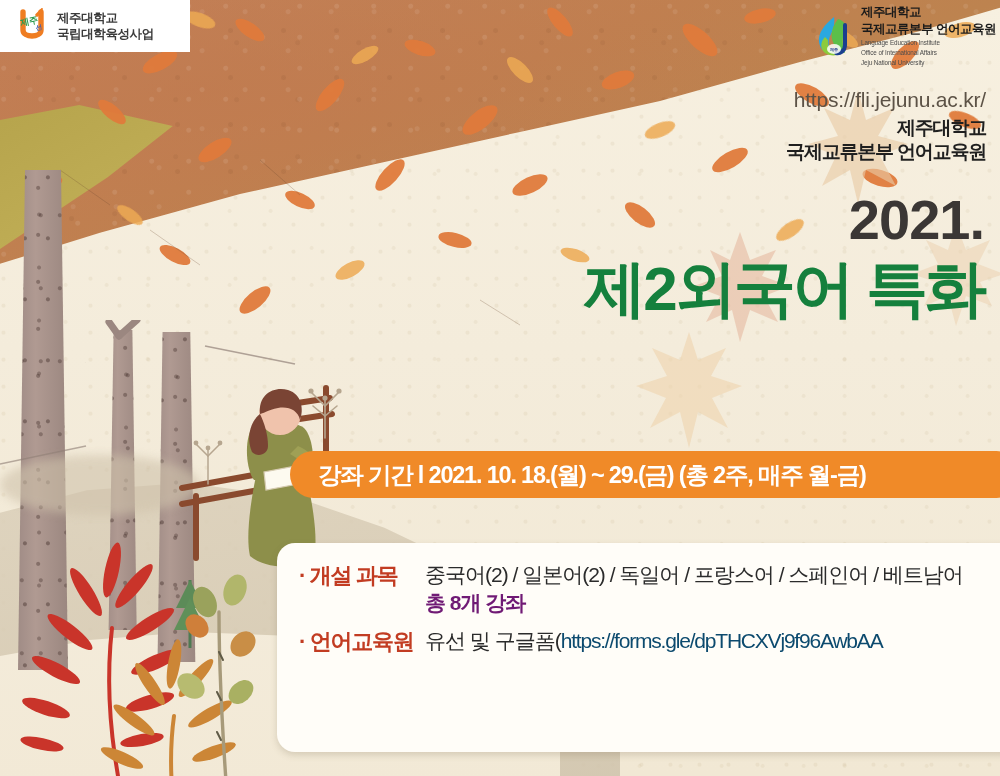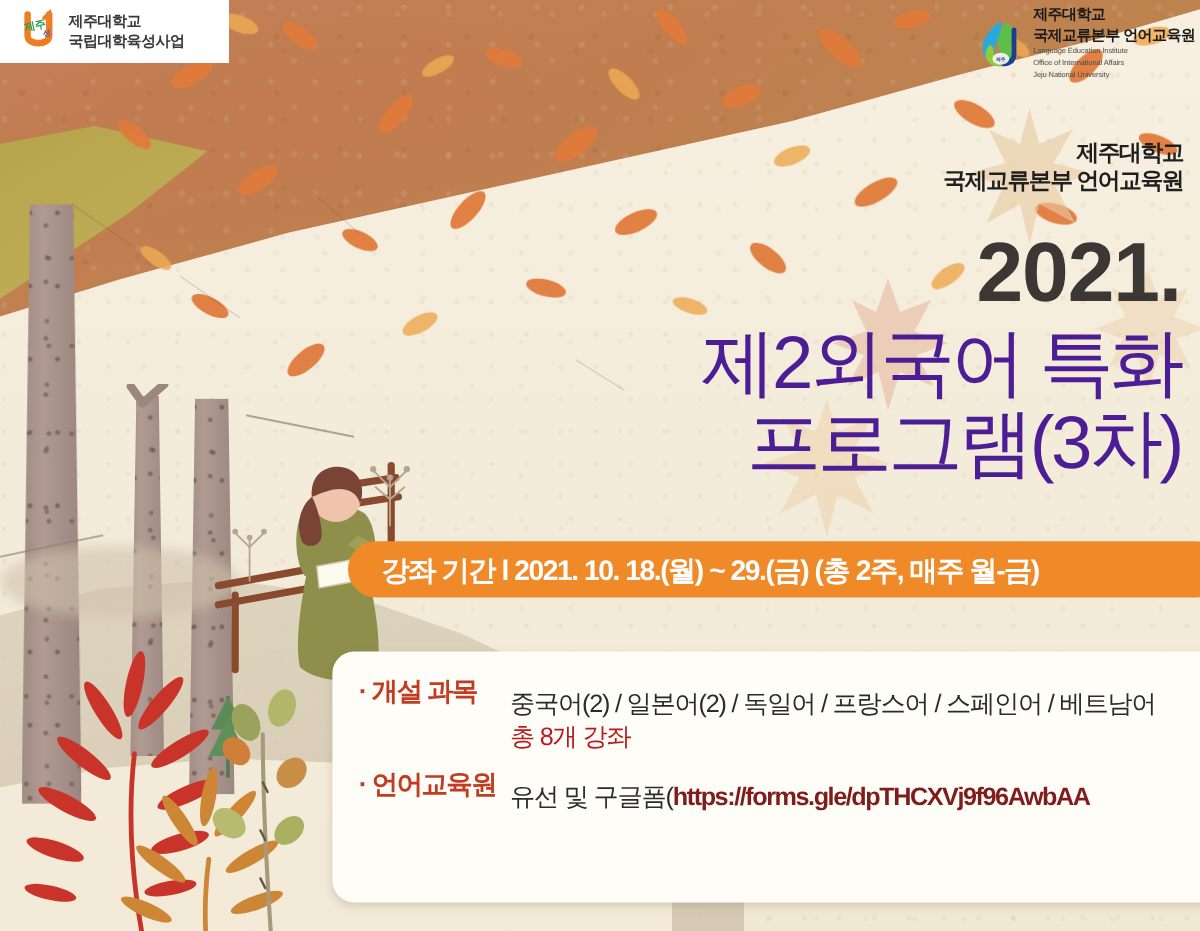--- a/index.html
+++ b/index.html
@@ -103,27 +103,27 @@
   }
   .inst-name{
     position:absolute;right:14px;top:116px;
     text-align:right;font-size:19px;font-weight:bold;color:#1f1f1f;
     line-height:1.28;letter-spacing:-1.2px;
   }
 
   
   .title-year{
     position:absolute;right:16px;top:192px;
-    font-size:70px;font-weight:bold;color:#3b3735;
+    font-size:56px;font-weight:bold;color:#3b3735;
     letter-spacing:-1px;line-height:1;text-align:center;
   }
   .title-main{
-    position:absolute;right:16px;top:270px;
-    text-align:right;color:#4c1d95;
-    font-size:62px;font-weight:normal;line-height:1.08;letter-spacing:-3px;
+    position:absolute;right:16px;top:256px;
+    text-align:right;color:#15803d;
+    font-size:62px;font-weight:bold;line-height:1.08;letter-spacing:-3px;
   }
   .title-main span{display:block;}
 
   
   .banner{
     position:absolute;left:290px;top:451px;
     width:730px;height:47px;
     background:#f08a28;
     border-radius:24px;
     display:flex;align-items:center;
@@ -141,23 +141,23 @@
     box-shadow:0 3px 7px rgba(110,95,70,.22);
     box-sizing:border-box;
     padding:18px 0 0 22px;
   }
   .row{display:flex;align-items:flex-start;margin-bottom:9px;}
   .row-label{
     flex:0 0 auto;width:126px;
     color:#c23c22;font-size:22px;font-weight:bold;letter-spacing:-1.3px;
     white-space:nowrap;
   }
-  .row-body{font-size:21px;color:#2b2b2b;letter-spacing:-1px;line-height:1.35;margin-top:12px;}
-  .row-body .strong{font-weight:normal;color:#b91c1c;letter-spacing:-1px;}
-  .row-body .urlred{color:#7f1d1d;font-weight:bold;letter-spacing:-1.2px;}
+  .row-body{font-size:21px;color:#2b2b2b;letter-spacing:-1px;line-height:1.35;}
+  .row-body .strong{font-weight:bold;color:#701a75;letter-spacing:-1px;}
+  .row-body .urlred{color:#0c4a6e;font-weight:normal;letter-spacing:-1.2px;}
 </style>
 </head>
 <body>
 
 <div class="poster">
 
   <div class="bg-autumn"></div>
   <div class="bg-olive"></div>
   <div class="bg-cream"></div>
   <div class="bg-olive-ridge"></div>
@@ -386,29 +386,29 @@
     </svg>
     <div>
       <div class="jnu-kr">제주대학교</div>
       <div class="jnu-kr">국제교류본부 언어교육원</div>
       <div class="jnu-en">Language Education Institute</div>
       <div class="jnu-en">Office of International Affairs</div>
       <div class="jnu-en">Jeju National University</div>
     </div>
   </div>
 
+  <div class="url-top">https://fli.jejunu.ac.kr/</div>
   <div class="inst-name">
     <div>제주대학교</div>
     <div>국제교류본부 언어교육원</div>
   </div>
 
   <div class="title-year">2021.</div>
   <div class="title-main">
     <span>제2외국어 특화</span>
-    <span>프로그램(3차)</span>
   </div>
 
   <div class="banner">강좌 기간 l 2021. 10. 18.(월) ~ 29.(금) (총 2주, 매주 월-금)</div>
 
   <div class="panel">
 
     <div class="row">
       <div class="row-label">· 개설 과목</div>
       <div class="row-body">
         <div>중국어(2) / 일본어(2) / 독일어 / 프랑스어 / 스페인어 / 베트남어</div>

